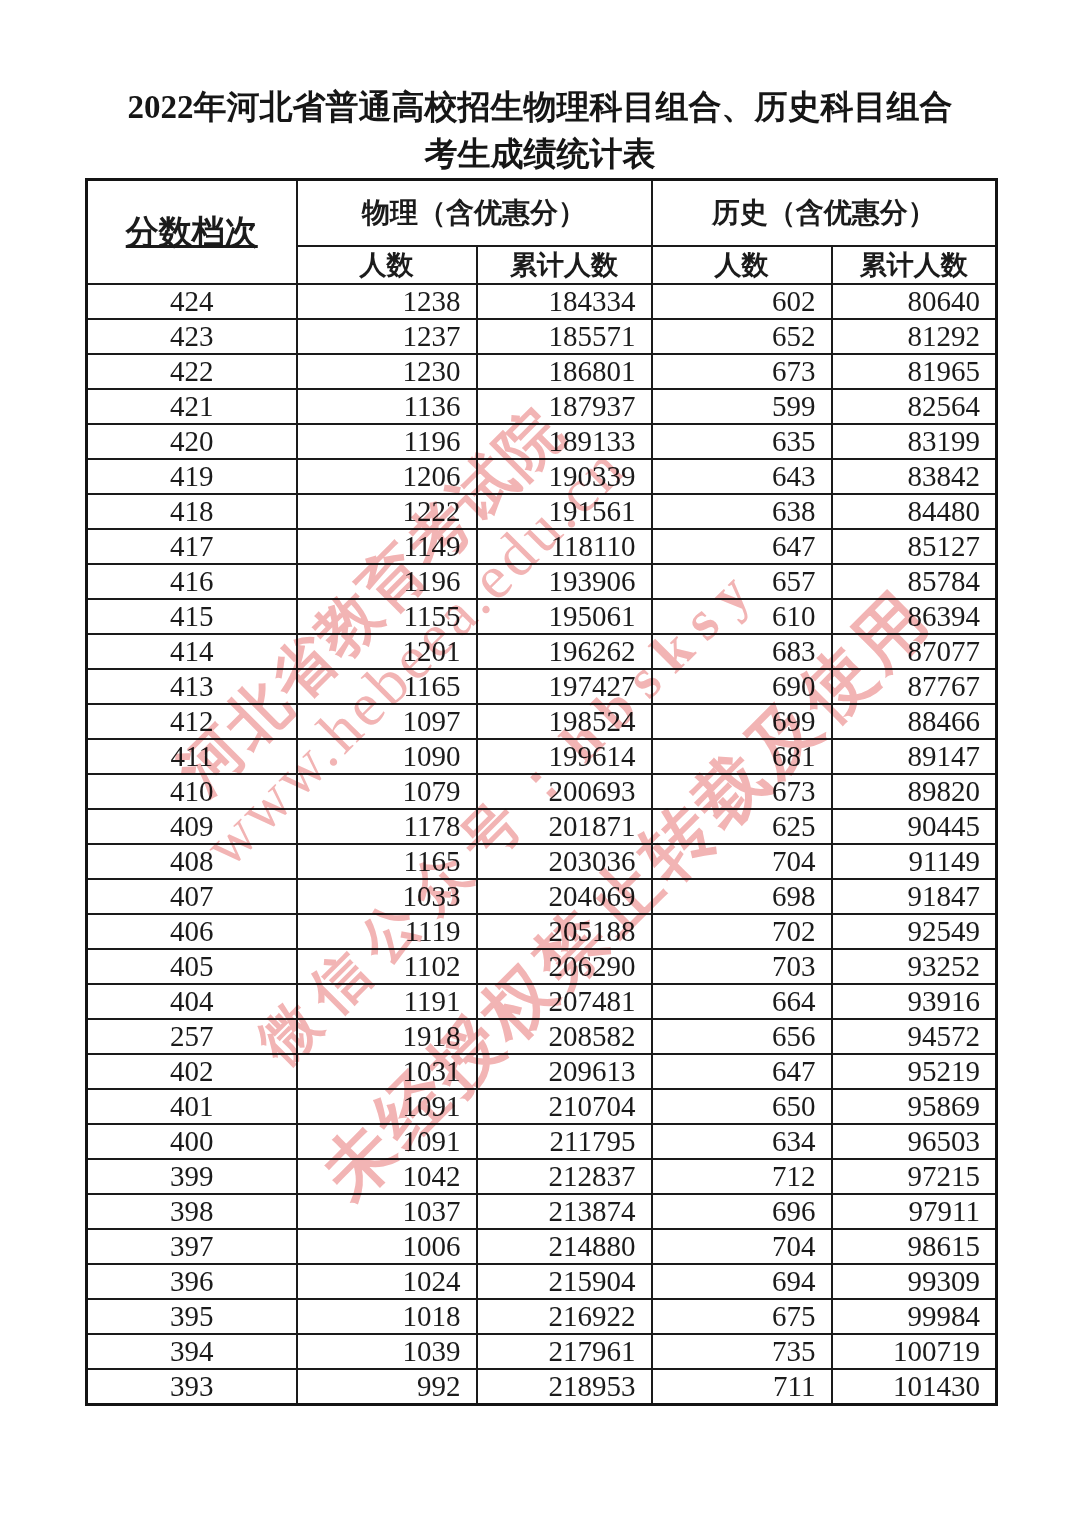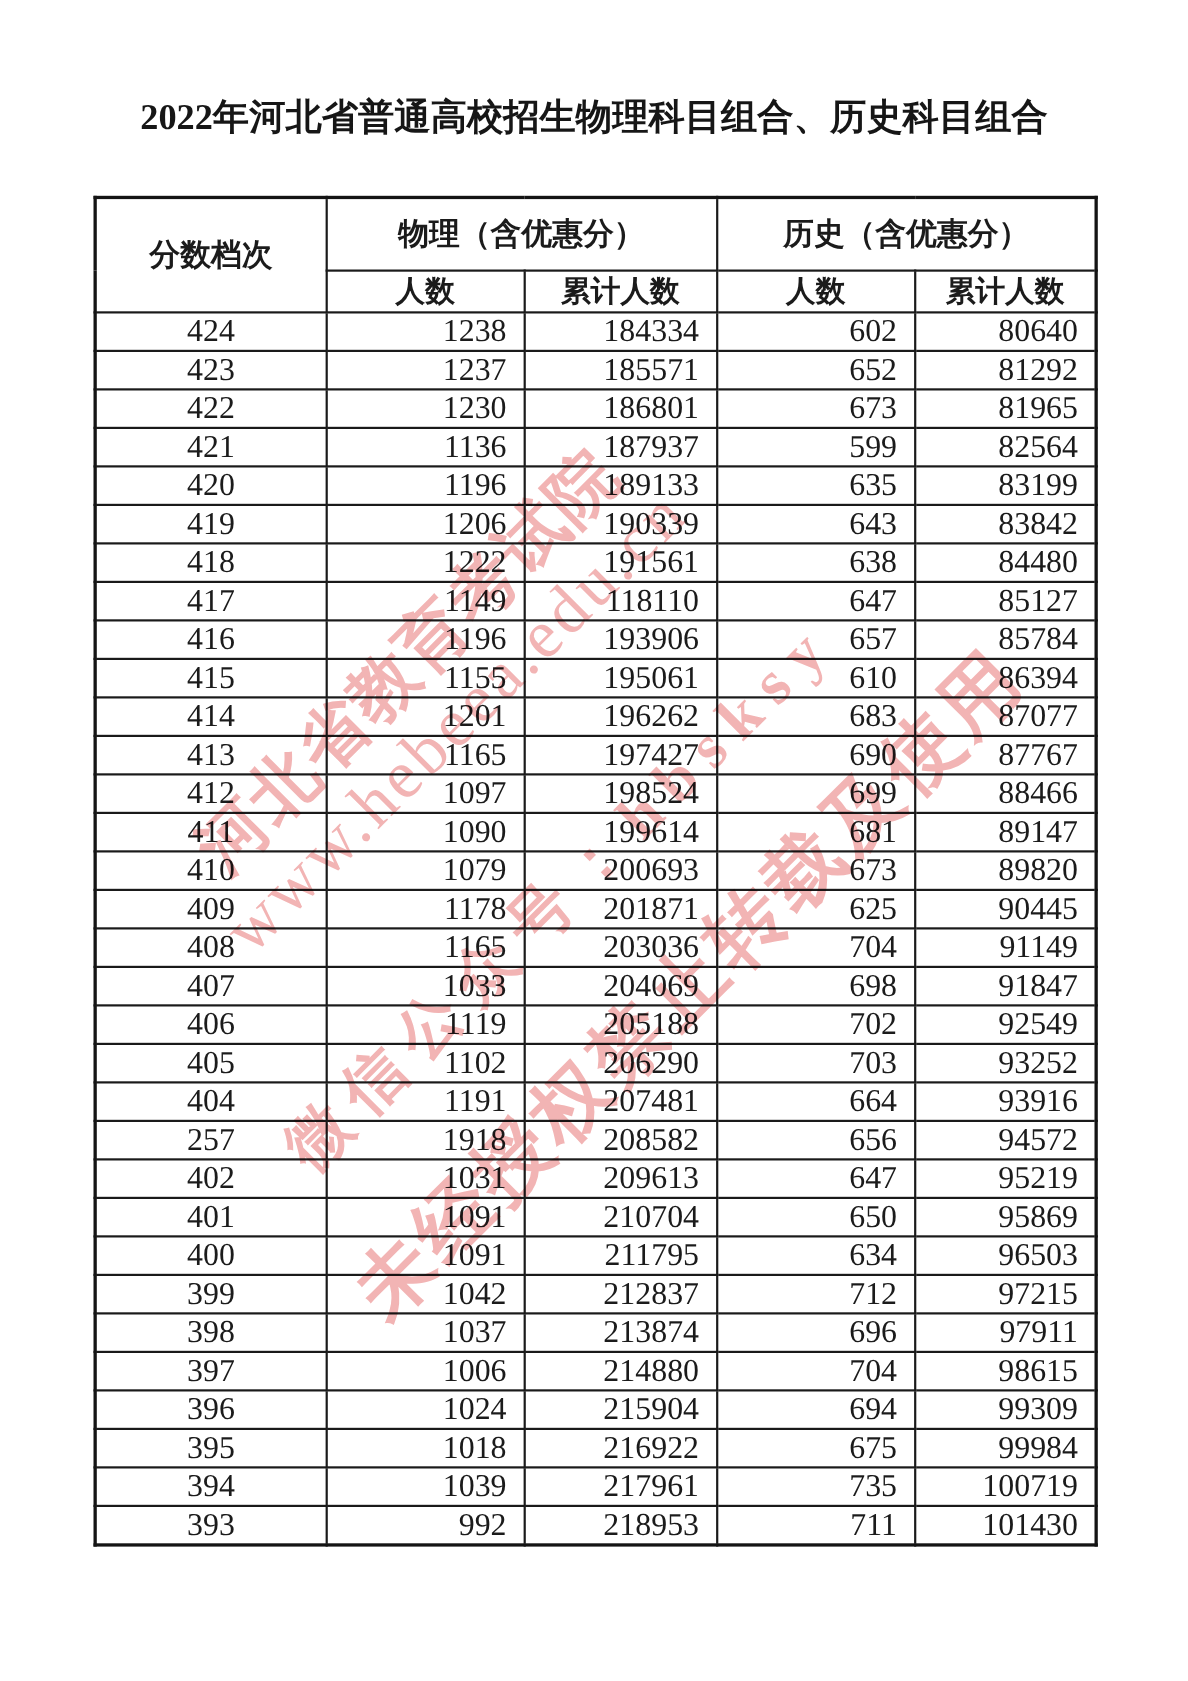--- a/index.html
+++ b/index.html
@@ -18,21 +18,21 @@
     border-collapse:collapse; table-layout:fixed; width:910px;
     font-size:29px; color:#1b1b1b;
   }
   .score-table td, .score-table th {
     border:2px solid #1a1a1a; padding:0; overflow:hidden; white-space:nowrap;
   }
   .score-table { border:3px solid #141414; }
   .score-table thead th { font-weight:700; text-align:center; }
   .th-group { height:64px; font-size:28px; }
   .th-sub   { height:34px; font-size:27px;margin-top:24px; }
-  .th-score { font-size:28px; }
+  .th-score { font-size:33px;text-decoration:underline; }
   .score-table tbody tr { height:34px;padding-left:18px; }
   .c-score { text-align:center; }
   .c-num   { text-align:right; padding-right:15px !important; }
   .footer {
     position:absolute; top:1452px; left:0; width:1080px;
     text-align:center; font-size:21px; color:#2a2a2a;
   }
   .watermark {
     position:absolute; z-index:5; pointer-events:none;
     color:#e77676; opacity:.55; mix-blend-mode:multiply;
@@ -44,20 +44,21 @@
   .wm3 { left:270px; top:1015px; font-size:57px; letter-spacing:14px; }
   .wm4 { left:335px; top:1140px; font-size:70px; letter-spacing:5px; }
 </style>
 </head>
 <body>
 
 <div class="page">
 
   <div class="title">
     <div>2022年河北省普通高校招生物理科目组合、历史科目组合</div>
+    <div>考生成绩统计表</div>
   </div>
 
   <table class="score-table">
     <colgroup>
       <col style="width:210px">
       <col style="width:180px">
       <col style="width:175px">
       <col style="width:180px">
       <col style="width:165px">
     </colgroup>

